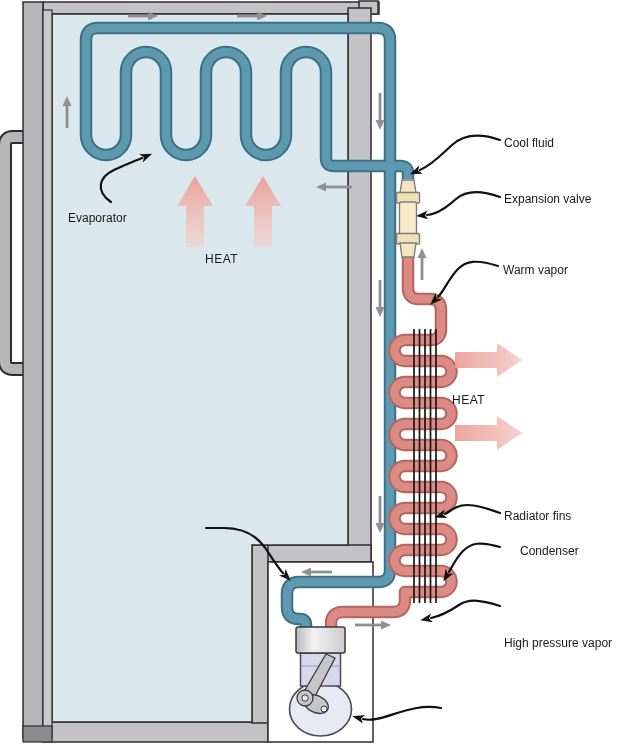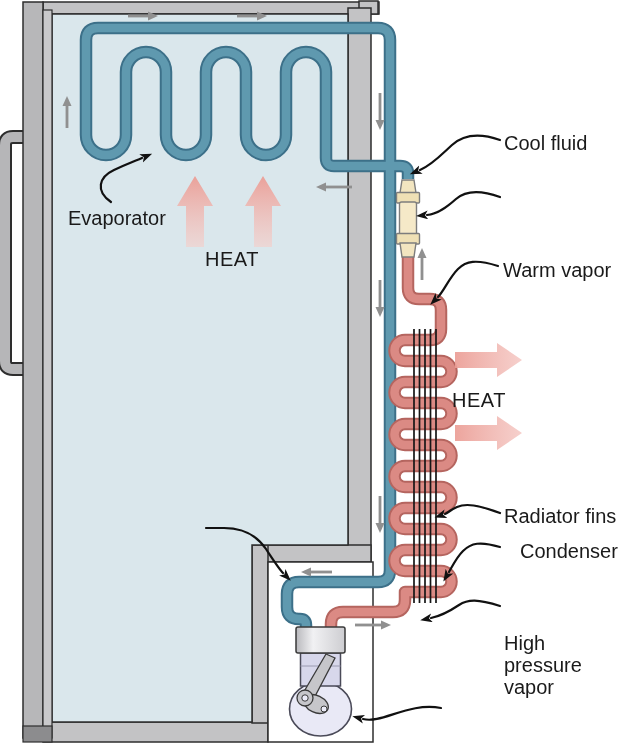--- a/index.html
+++ b/index.html
@@ -1,19 +1,19 @@
 <!DOCTYPE html>
 <html><head>
 <meta charset="utf-8">
 <style>
   html,body{margin:0;padding:0;background:#ffffff;}
   #stage{position:relative;width:622px;height:745px;background:#fff;overflow:hidden;
          font-family:"Liberation Sans", sans-serif;}
   #stage svg{position:absolute;left:0;top:0;}
-  .lbl{position:absolute;color:#1a1a1a;font-size:20px;line-height:22px;z-index:3;}
+  .lbl{position:absolute;color:#1a1a1a;font-size:12px;line-height:22px;z-index:3;}
 </style>
 </head>
 <body>
 
 <div id="stage">
 
 <svg width="622" height="745" viewBox="0 0 622 745">
   <defs>
     <marker id="ma" markerUnits="userSpaceOnUse" markerWidth="14" markerHeight="11" refX="1" refY="4.5" orient="auto">
       <path d="M0,0 L12,4.5 L0,9 L3,4.5 Z" fill="#111"></path>
@@ -122,19 +122,20 @@
     <path d="M500 606 C478 599 468 599 459 605 C450 611 441 616 431 618" marker-end="url(#ma)"></path>
     <path d="M441 708 C408 702 382 724 363 719" marker-end="url(#ma)"></path>
     <path d="M206 528 L224 528 C246 528 258 537 266 549 C272 558 279 569 283 573" marker-end="url(#ma)"></path>
     <path d="M111 202 C95 191 99 177 114 170 C127 164 135 161 142 158" marker-end="url(#ma)"></path>
   </g>
 </svg>
 
 <div class="lbl" style="left:68px;top:207px;text-align:right;">Evaporator</div>
 <div class="lbl" style="left:205px;top:248px;letter-spacing:0.5px;">HEAT</div>
 <div class="lbl" style="left:504px;top:132px;">Cool fluid</div>
+<div class="lbl" style="left:504px;top:188px;width:94px;">Expansion valve</div>
 <div class="lbl" style="left:503px;top:259px;">Warm vapor</div>
 <div class="lbl" style="left:452px;top:389px;letter-spacing:0.5px;">HEAT</div>
 <div class="lbl" style="left:504px;top:505px;">Radiator fins</div>
 <div class="lbl" style="left:504px;top:540px;margin-left:16px;">Condenser</div>
 <div class="lbl" style="left:504px;top:600px;width:118px;margin-top:32px;">High pressure vapor</div>
 
 </div>
 
 </body></html>

